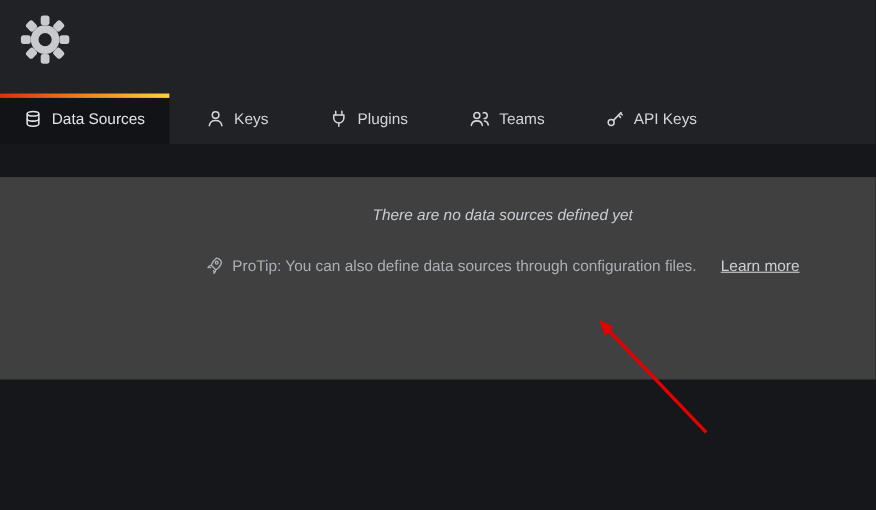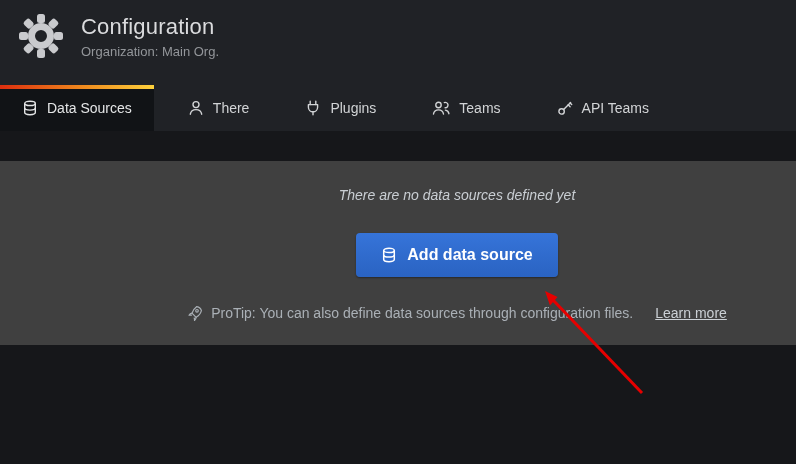--- a/index.html
+++ b/index.html
@@ -92,24 +92,20 @@
           <use href="#tooth" transform="rotate(90 24 24)"></use>
           <use href="#tooth" transform="rotate(135 24 24)"></use>
           <use href="#tooth" transform="rotate(180 24 24)"></use>
           <use href="#tooth" transform="rotate(225 24 24)"></use>
           <use href="#tooth" transform="rotate(270 24 24)"></use>
           <use href="#tooth" transform="rotate(315 24 24)"></use>
         </g>
         <circle cx="24" cy="24" r="5" fill="#202226"></circle>
       </svg>
     </span>
-    <div class="titles">
-      <div class="page-title">Configuration</div>
-      <div class="page-subtitle">Organization: Main Org.</div>
-    </div>
   </div>
 </div>
 
 <div class="tabbar">
 
   <div class="tab active">
     <span class="icon">
       <svg width="16" height="16" viewBox="0 0 16 16" fill="none" stroke="#e4e5e6" stroke-width="1.4">
         <ellipse cx="8" cy="3.4" rx="5.3" ry="2.1"></ellipse>
         <path d="M2.7 3.4 v9.2 c0 1.16 2.37 2.1 5.3 2.1 s5.3-.94 5.3-2.1 V3.4"></path>
@@ -119,21 +115,21 @@
     <span>Data Sources</span>
   </div>
 
   <div class="tab">
     <span class="icon">
       <svg width="16" height="16" viewBox="0 0 16 16" fill="none" stroke="#d2d4d6" stroke-width="1.4" stroke-linecap="round">
         <circle cx="8" cy="4.6" r="3"></circle>
         <path d="M2.3 14.2 c.5-3 2.9-4.6 5.7-4.6 s5.2 1.6 5.7 4.6"></path>
       </svg>
     </span>
-    <span>There</span>
+    <span>Keys</span>
   </div>
 
   <div class="tab">
     <span class="icon">
       <svg width="16" height="16" viewBox="0 0 16 16" fill="none" stroke="#d2d4d6" stroke-width="1.4" stroke-linecap="round" stroke-linejoin="round">
         <path d="M5.2 1.2 v3.4 M10.8 1.2 v3.4"></path>
         <path d="M3.4 4.6 h9.2 v2.6 a4.6 4.6 0 0 1 -9.2 0 Z"></path>
         <path d="M8 11.9 v2.9"></path>
       </svg>
     </span>
@@ -154,40 +150,28 @@
 
 
   <div class="tab">
     <span class="icon">
       <svg width="16" height="16" viewBox="0 0 16 16" fill="none" stroke="#d2d4d6" stroke-width="1.4" stroke-linecap="round">
         <circle cx="4.6" cy="11.4" r="2.7"></circle>
         <path d="M6.6 9.4 L13.6 2.4"></path>
         <path d="M11.2 4.8 l1.9 1.9 M13.1 2.9 l1.6 1.6"></path>
       </svg>
     </span>
-    <span>API Teams</span>
+    <span>API Keys</span>
   </div>
 
 </div>
 
 <div class="content-panel">
   <div class="panel-inner">
     <div class="empty-message">There are no data sources defined yet</div>
-    <div class="cta-row">
-      <button class="add-btn">
-        <span class="icon">
-          <svg width="16" height="16" viewBox="0 0 16 16" fill="none" stroke="#ffffff" stroke-width="1.5">
-            <ellipse cx="8" cy="3.4" rx="5.3" ry="2.1"></ellipse>
-            <path d="M2.7 3.4 v9.2 c0 1.16 2.37 2.1 5.3 2.1 s5.3-.94 5.3-2.1 V3.4"></path>
-            <path d="M2.7 8 c0 1.16 2.37 2.1 5.3 2.1 s5.3-.94 5.3-2.1"></path>
-          </svg>
-        </span>
-        <span>Add data source</span>
-      </button>
-    </div>
     <div class="protip-row">
       <span class="protip">
         <span class="icon">
           <svg width="16" height="16" viewBox="0 0 16 16" fill="none" stroke="#aab0b6" stroke-width="1.2" stroke-linecap="round" stroke-linejoin="round">
             <path d="M9.8 1.6 c2.3.4 4 1.7 4.6 4 -.8 3-2.6 5.2-5.3 6.7 L5 8.2 C6.2 5.3 7.8 3 9.8 1.6 Z"></path>
             <circle cx="10" cy="5.8" r="1.3"></circle>
             <path d="M5 8.2 c-1.3.1-2.3.8-3 2 1-.2 1.8-.2 2.5 0 M9.1 12.3 c0 1.3-.5 2.4-1.6 3.2 .1-1 0-1.8-.3-2.5"></path>
           </svg>
         </span>
         <span>ProTip: You can also define data sources through configuration files.</span>

